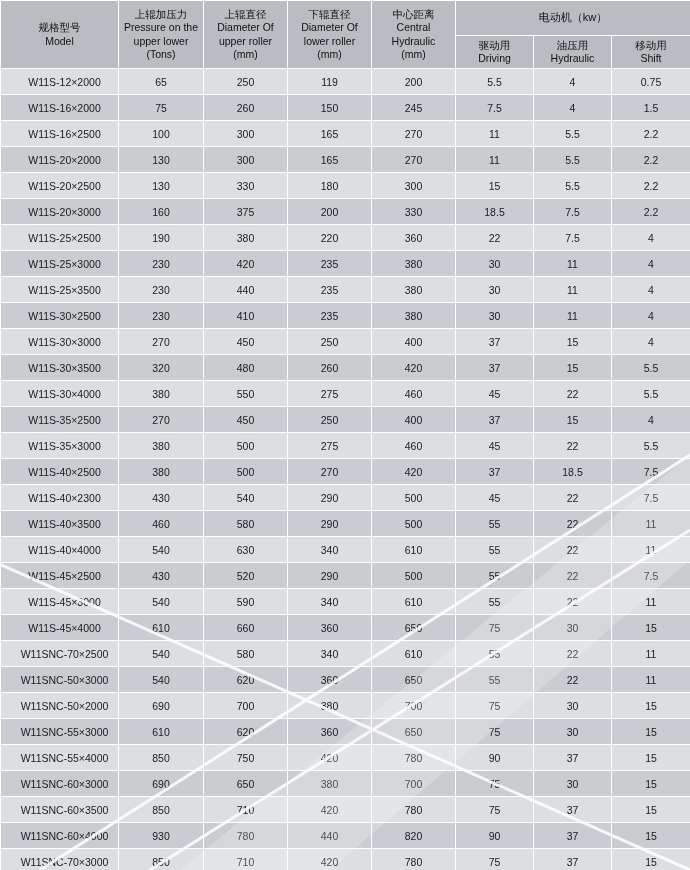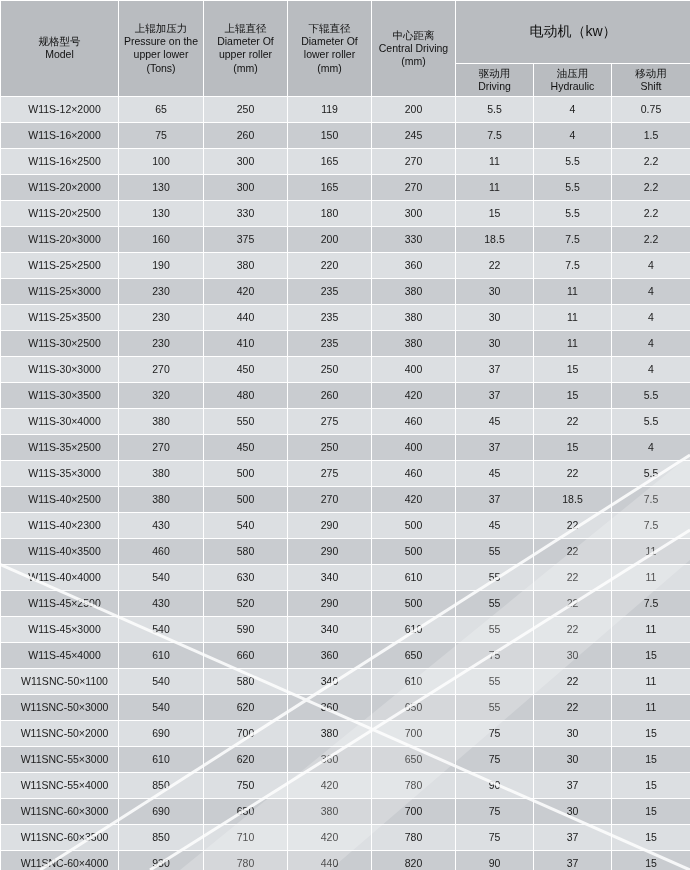--- a/index.html
+++ b/index.html
@@ -26,22 +26,22 @@
     font-weight: normal;
   }
   thead th {
     background: #b9bcc0;
     color: #111111;
     font-size: 10.5px;
     line-height: 1.25;
     padding: 3px 2px;
   }
   thead th.motor-group {
-    font-size: 14px;
-    padding: 22px 2px;
+    font-size: 11px;
+    padding: 10px 2px;
   }
   tbody td {
     font-size: 10.5px;
     padding: 3px 2px;
     height: 19px;
   }
   tbody tr.row-odd td {
     background: #dcdfe2;
   }
   tbody tr.row-even td {
@@ -97,21 +97,21 @@
         <div>Diameter Of upper roller</div>
         <div>(mm)</div>
       </th>
       <th rowspan="2">
         <div>下辊直径</div>
         <div>Diameter Of lower roller</div>
         <div>(mm)</div>
       </th>
       <th rowspan="2">
         <div>中心距离</div>
-        <div>Central Driving</div>
+        <div>Central Hydraulic</div>
         <div>(mm)</div>
       </th>
       <th colspan="3" class="motor-group">电动机（kw）</th>
     </tr>
     <tr>
       <th>
         <div>驱动用</div>
         <div>Driving</div>
       </th>
       <th>
@@ -339,21 +339,21 @@
           <td class="model-cell">W11S-45×4000</td>
           <td>610</td>
           <td>660</td>
           <td>360</td>
           <td>650</td>
           <td>75</td>
           <td>30</td>
           <td>15</td>
         </tr>
         <tr class="row-odd">
-          <td class="model-cell">W11SNC-50×1100</td>
+          <td class="model-cell">W11SNC-70×2500</td>
           <td>540</td>
           <td>580</td>
           <td>340</td>
           <td>610</td>
           <td>55</td>
           <td>22</td>
           <td>11</td>
         </tr>
         <tr class="row-even">
           <td class="model-cell">W11SNC-50×3000</td>

